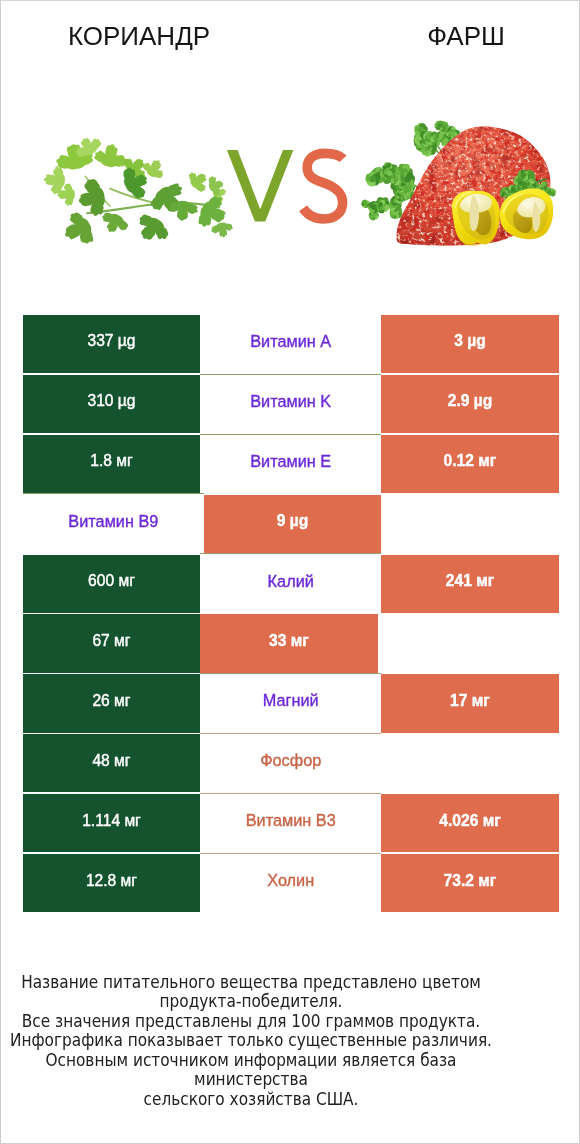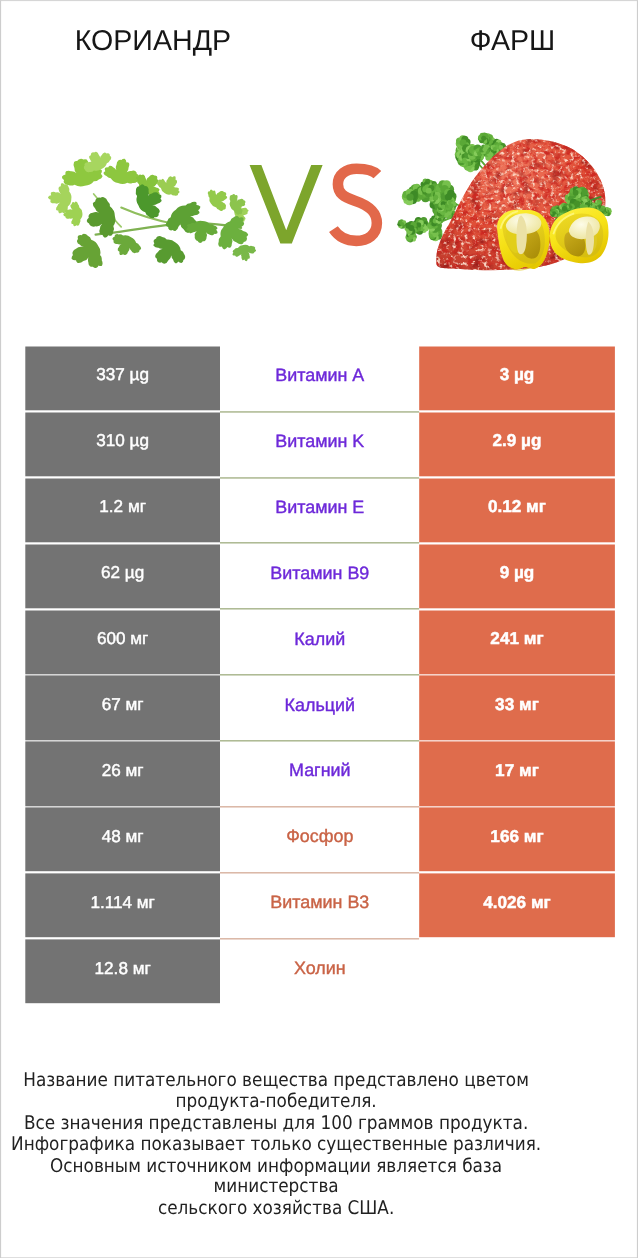--- a/index.html
+++ b/index.html
@@ -19,21 +19,21 @@
   #vs{position:absolute;left:0;top:0;width:580px;height:175px;}
   #img-left{position:absolute;left:0;top:0;width:580px;height:175px;}
   #img-right{position:absolute;left:0;top:0;width:580px;height:175px;}
 
   
   #table{position:absolute;left:21.8px;top:313.9px;width:535.9px;}
   .row{position:relative;height:58.2px;margin-bottom:1.72px;display:flex;}
   .cell{height:58.2px;display:flex;align-items:center;justify-content:center;
         font-size:15.6px;font-weight:400;box-sizing:border-box;padding-bottom:5px;-webkit-text-stroke:0.42px;
         font-family:"Liberation Sans",sans-serif;}
-  .cl{width:177.4px;color:#fff;background:#737373;}
+  .cl{width:177.4px;color:#fff;background:#14532d;}
   .cr{width:177.4px;color:#fff;background:#df6c4c;font-weight:bold;}
   .cm{width:181.1px;background:#fff;font-size:16.3px;-webkit-text-stroke:0.35px;position:relative;}
   .cm.g{color:#6d28d9;}
   .cm.o{color:#c96346;}
   .cm::before{content:"";position:absolute;left:0;right:0;top:-1.2px;height:1px;}
   .cm.g::before{background:#8d9e68;}
   .cm.o::before{background:#cc9c84;}
   .row:first-child .cm::before{display:none;}
 
   
@@ -840,57 +840,55 @@
         <div class="cell cl">337 µg</div>
         <div class="cell cm g">Витамин A</div>
         <div class="cell cr">3 µg</div>
       </div>
       <div class="row">
         <div class="cell cl">310 µg</div>
         <div class="cell cm g">Витамин K</div>
         <div class="cell cr">2.9 µg</div>
       </div>
       <div class="row">
-        <div class="cell cl">1.2 мг</div>
+        <div class="cell cl">1.8 мг</div>
         <div class="cell cm g">Витамин E</div>
         <div class="cell cr">0.12 мг</div>
       </div>
       <div class="row">
-        <div class="cell cl">62 µg</div>
         <div class="cell cm g">Витамин B9</div>
         <div class="cell cr">9 µg</div>
       </div>
       <div class="row">
         <div class="cell cl">600 мг</div>
         <div class="cell cm g">Калий</div>
         <div class="cell cr">241 мг</div>
       </div>
       <div class="row">
         <div class="cell cl">67 мг</div>
-        <div class="cell cm g">Кальций</div>
         <div class="cell cr">33 мг</div>
       </div>
       <div class="row">
         <div class="cell cl">26 мг</div>
         <div class="cell cm g">Магний</div>
         <div class="cell cr">17 мг</div>
       </div>
       <div class="row">
         <div class="cell cl">48 мг</div>
         <div class="cell cm o">Фосфор</div>
-        <div class="cell cr">166 мг</div>
       </div>
       <div class="row">
         <div class="cell cl">1.114 мг</div>
         <div class="cell cm o">Витамин B3</div>
         <div class="cell cr">4.026 мг</div>
       </div>
       <div class="row">
         <div class="cell cl">12.8 мг</div>
         <div class="cell cm o">Холин</div>
+        <div class="cell cr">73.2 мг</div>
       </div>
     </div>
 
   <div id="footer">
       <div>Название питательного вещества представлено цветом</div>
       <div>продукта-победителя.</div>
       <div>Все значения представлены для 100 граммов продукта.</div>
       <div>Инфографика показывает только существенные различия.</div>
       <div>Основным источником информации является база министерства</div>
       <div>сельского хозяйства США.</div>

